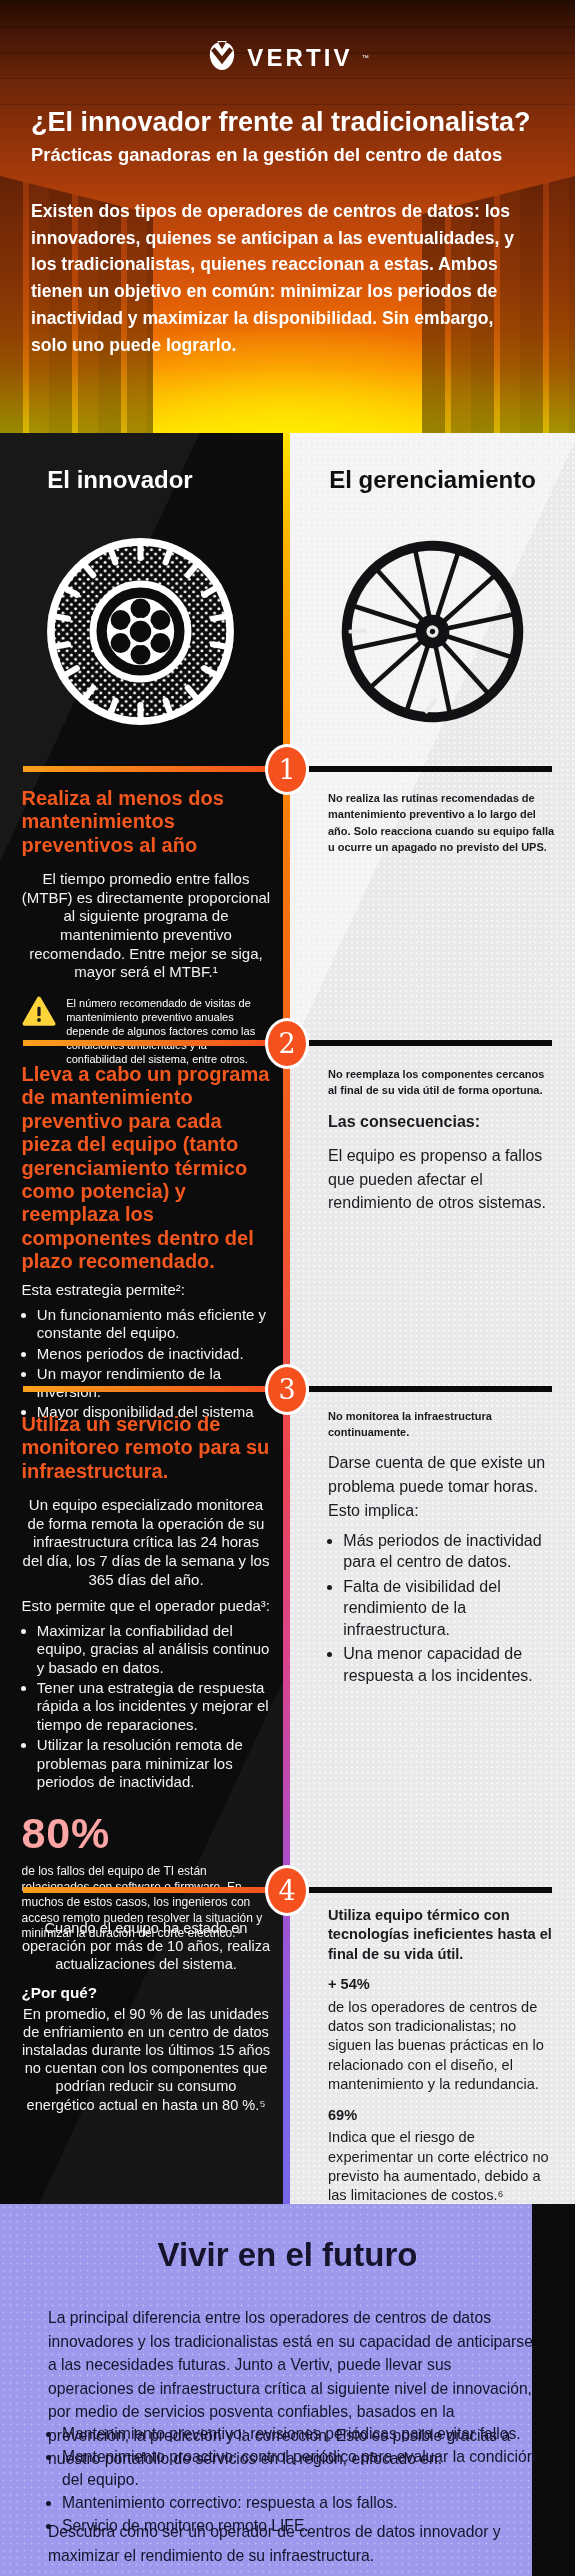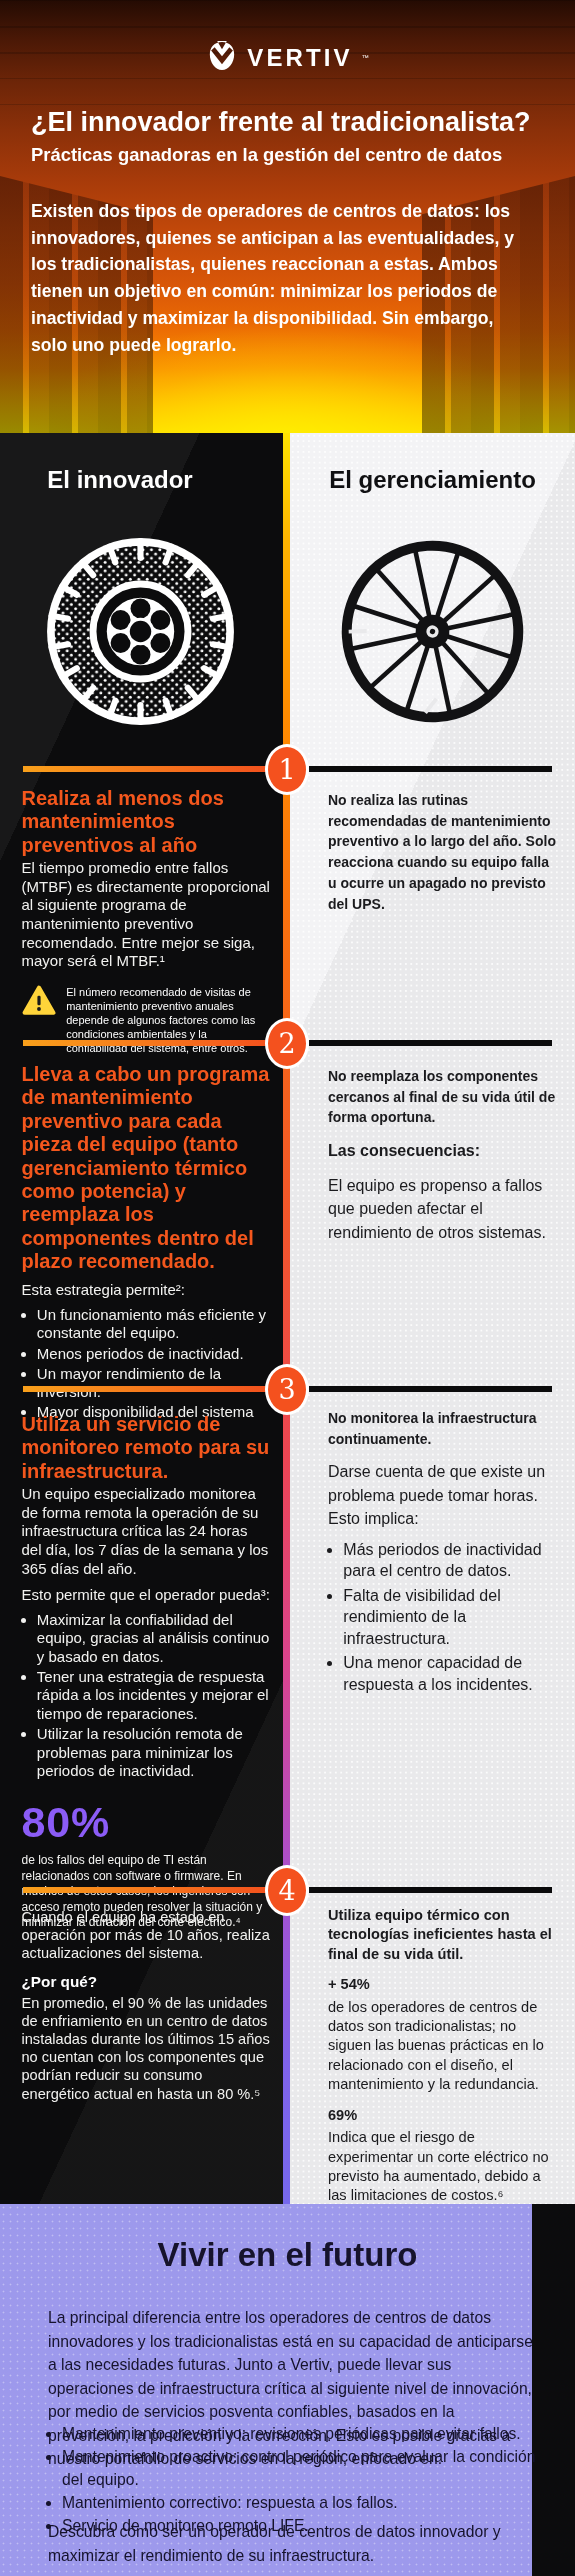--- a/index.html
+++ b/index.html
@@ -47,32 +47,32 @@
   .bar.l{left:23px;background:linear-gradient(90deg,#f9a01b,#f3521d);}
   .bar.r{left:309px;background:#0a0a0b;}
   .badge{left:265px;width:44px;height:51px;border-radius:50%;background:#f4511e;
     border:3.1px solid #fff;box-sizing:border-box;display:flex;align-items:center;justify-content:center;
     color:#fff;font-family:"DejaVu Serif",serif;font-size:27px;z-index:5;}
 
   
   .lblock{left:21.5px;width:249px;color:#f2f2f0;}
   .rblock{left:328px;width:228px;color:#1b1b1e;}
   h3.ohead{margin:0;color:#f4571d;font-size:20px;line-height:1.17;font-weight:bold;}
-  .lbody{margin:2px 0 0;font-size:15px;line-height:1.24;}
+  .lbody{margin:13px 0 0;font-size:15px;line-height:1.24;text-align:center;}
   .lintro{margin:7.7px 0 0;font-size:15px;line-height:1.24;}
   ul.lbul{margin:6.1px 0 0;padding-left:15.3px;font-size:15px;line-height:1.24;}
   ul.lbul li{margin:0 0 1.5px;}
-  .rlead{margin:0;font-size:14px;line-height:1.48;font-weight:600;}
+  .rlead{margin:0;font-size:11px;line-height:1.48;font-weight:600;}
   .rlabel{margin:12.3px 0 0;font-size:16px;line-height:1.4;font-weight:700;}
   .rbody{margin:10.7px 0 0;font-size:16px;line-height:1.48;font-weight:400;}
   ul.rbul{margin:7.7px 0 0;padding-left:15.3px;font-size:16px;line-height:1.34;}
   ul.rbul li{margin:0 0 3.1px;}
   .note{display:flex;gap:10.7px;margin-top:14px;align-items:flex-start;}
   .note .txt{font-size:11px;line-height:1.28;color:#fff;width:193px;}
-  .stat80{margin:17px 0 0;color:#8b5cf6;font-size:43px;font-weight:bold;letter-spacing:0.8px;}
+  .stat80{margin:17px 0 0;color:#fca5a5;font-size:43px;font-weight:bold;letter-spacing:0.8px;}
   .statfoot{margin:6.1px 0 0;font-size:12px;line-height:1.3;color:#f4f4f2;}
   .qlabel{margin:10.7px 0 0;font-size:15.3px;font-weight:bold;color:#fff;}
   .tight .rlead{font-size:14.6px;line-height:1.32;}
   .tight .rlabel{font-size:14.6px;font-weight:bold;margin-top:10.7px;}
   .tight .rbody{font-size:14.6px;line-height:1.32;margin-top:3.1px;}
   .s4l .lbody, .s4l .lintro{font-size:14.6px;}
 
   
   .future{left:0;top:2204px;width:532px;height:372px;background:#9d99ec;
     background-image:radial-gradient(rgba(255,255,255,.35) 0.8px, transparent 1.1px);

